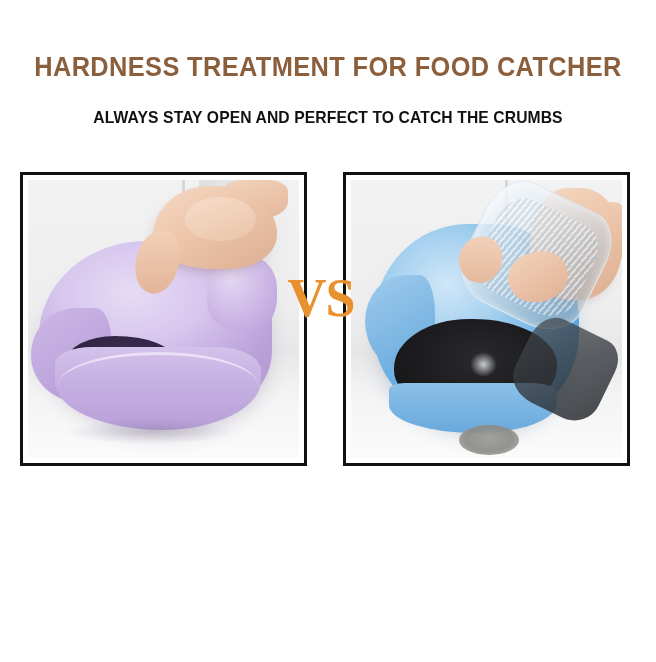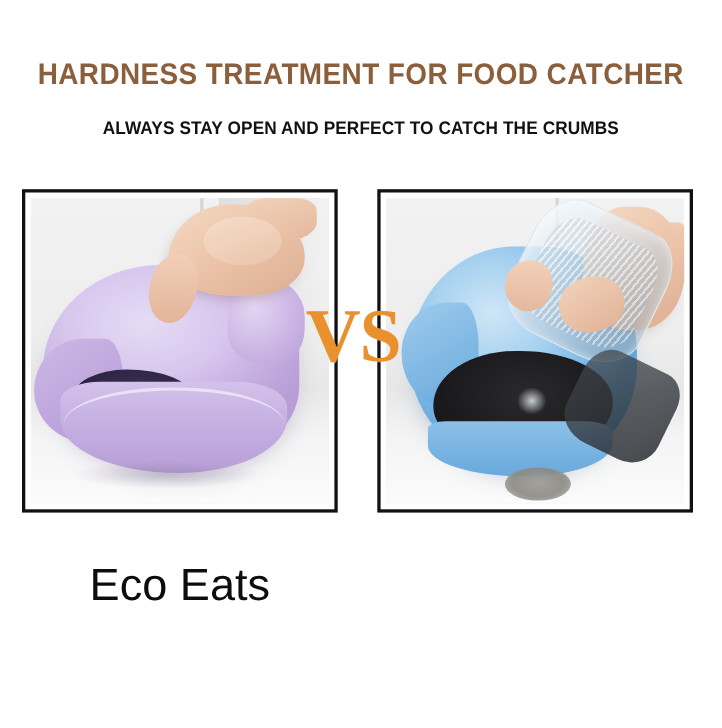--- a/index.html
+++ b/index.html
@@ -343,21 +343,21 @@
 
   
   .vs {
     position: absolute;
     left: 0;
     top: 271px;
     width: 642px;
     text-align: center;
     font-family: "Liberation Serif", serif;
     font-weight: bold;
-    font-size: 69px;
+    font-size: 54px;
     line-height: 1;
     color: #e8912e;
     letter-spacing: -1px;
     z-index: 10;
     text-shadow: 0 1px 0 rgba(255,255,255,.25);
   }
 
   
   .label {
     position: absolute;
@@ -420,16 +420,15 @@
         <div class="cup-ribs"></div>
       </div>
       <div class="cup-dark"></div>
       <div class="hand hand-r-finger"></div>
       <div class="hand hand-r-thumb"></div>
     </div>
   </div>
 
   <div class="vs">VS</div>
 
-  <div class="label label-left">Eco Eats</div>
 
 
 </div>
 
 </body></html>

